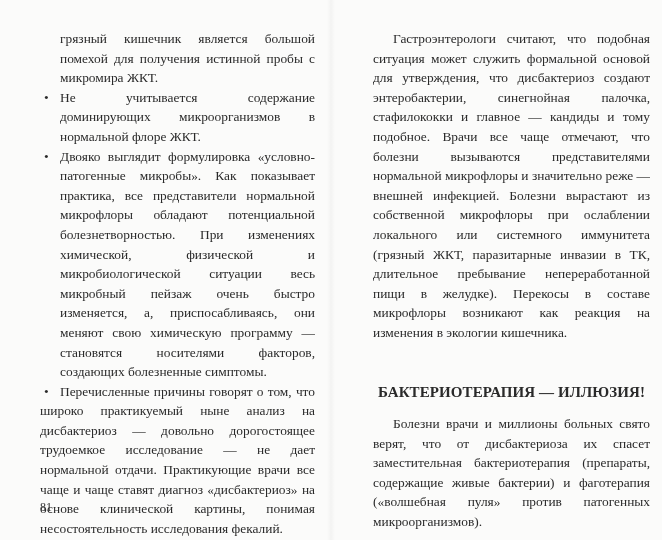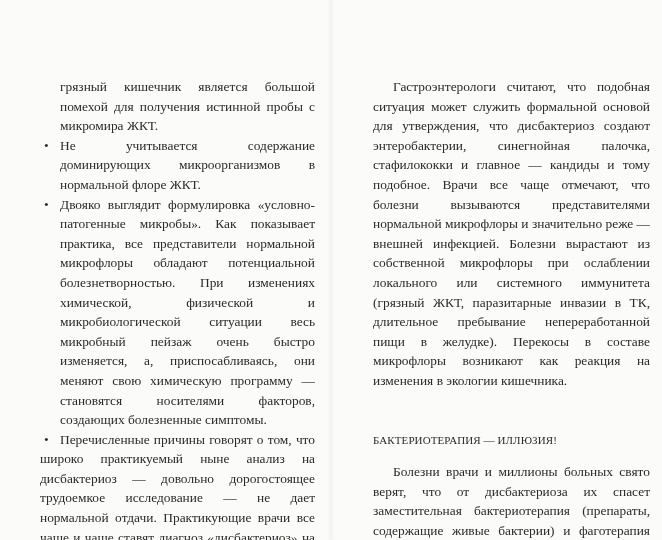--- a/index.html
+++ b/index.html
@@ -3,33 +3,33 @@
 <meta charset="utf-8">
 <style>
   html, body { margin: 0; padding: 0; }
   body {
     width: 662px; height: 540px; overflow: hidden;
     background: #fbfbfa;
     font-family: "Liberation Serif", "DejaVu Serif", serif;
     color: #2a2a2a;
     position: relative;
   }
-  .page { position: absolute; top: 0; height: 388px; margin-top: 48px; }
+  .page { position: absolute; top: 0; height: 388px; }
   .page-left { left: 0; width: 331px; }
   .page-right { left: 351px; width: 331px; }
   .col { position: absolute; font-size: 13.4px; line-height: 19.6px; text-align: justify; hyphens: manual; }
   .page-left .col { left: 40px; top: 29px; width: 275px; }
   .page-right .col { left: 22px; top: 29px; width: 277px; }
   p { margin: 0; }
   .indent { text-indent: 20px; }
   ul.bullets { list-style: none; margin: 0; padding: 0; }
   ul.bullets li { position: relative; padding-left: 20px; }
   ul.bullets li .bullet { position: absolute; left: 4px; top: 0; }
   .cont-block { padding-left: 20px; }
-  .heading { font-weight: normal; text-align: left; font-size: 11px; margin: 40px 0 12px 0; letter-spacing: 0.1px; }
+  .heading { font-weight: bold; text-align: center; font-size: 15px; margin: 40px 0 12px 0; letter-spacing: 0.1px; }
   .gap { height: 4px; }
   .page-number { position: absolute; left: 40px; top: 500px; font-size: 12px; color: #333; }
   .gutter { position: absolute; left: 327px; top: 0; width: 8px; height: 540px; background: linear-gradient(to right, rgba(0,0,0,0), rgba(0,0,0,0.03), rgba(0,0,0,0)); }
 </style>
 </head>
 <body>
 
 <div class="gutter"></div>
 
 <div class="page page-left">

